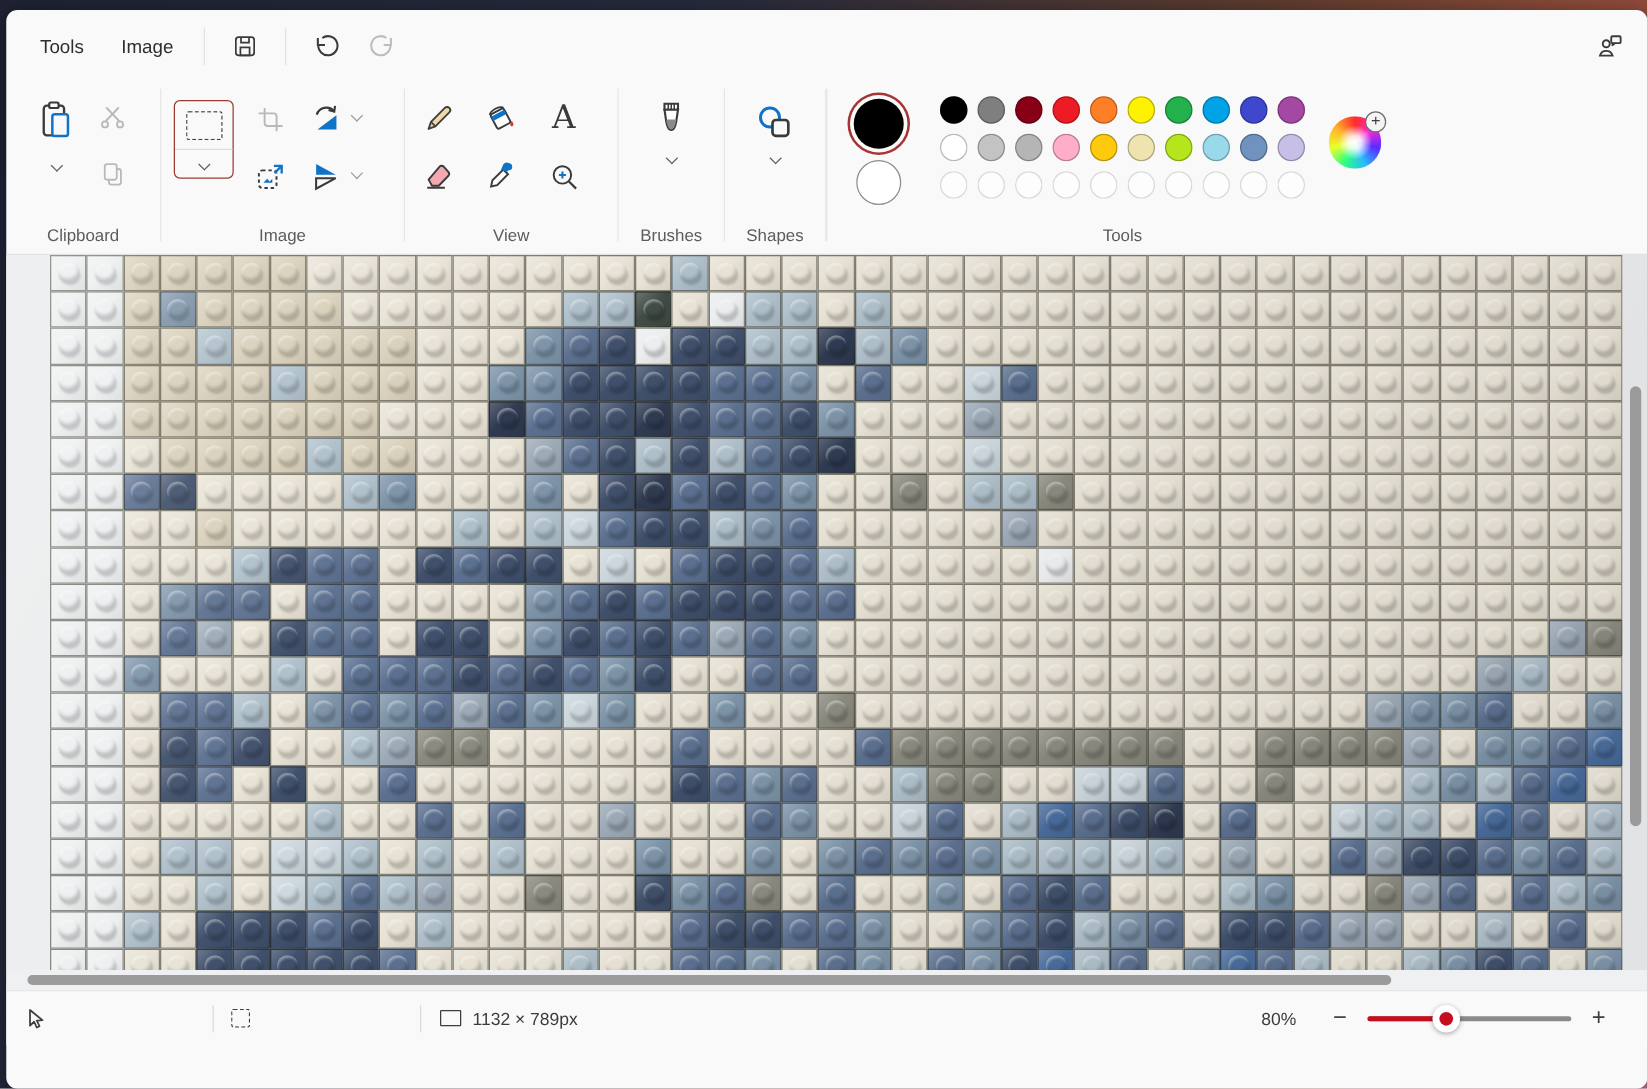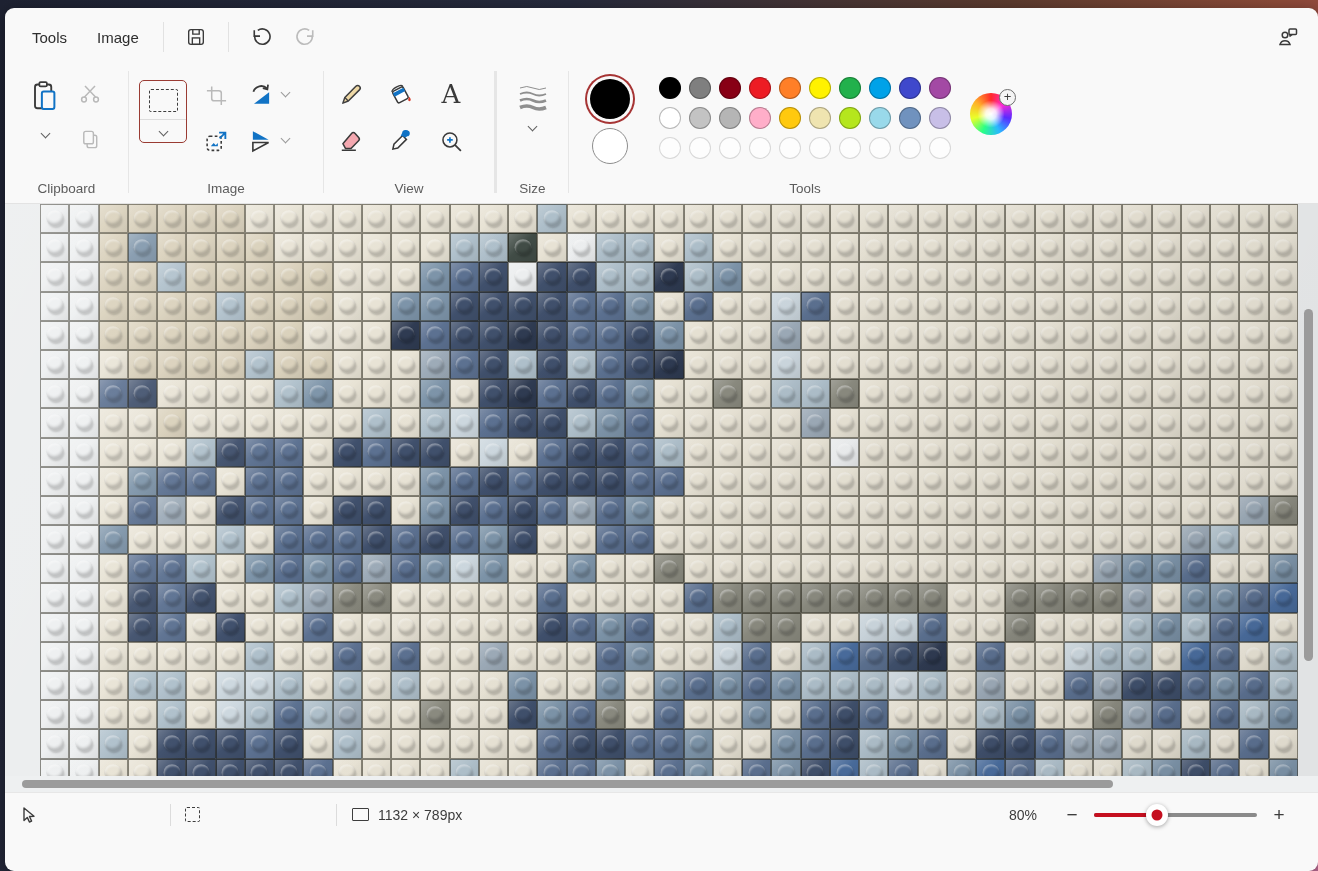--- a/index.html
+++ b/index.html
@@ -239,38 +239,50 @@
           <svg width="25" height="25" viewBox="0 0 24 24" fill="none">
             <circle cx="10.5" cy="10.5" r="6.7" stroke="#3a3a3a" stroke-width="1.5"></circle>
             <path d="M15.5 15.5 L21 21" stroke="#3a3a3a" stroke-width="1.7"></path>
             <path d="M10.5 7.8 v5.4 M7.8 10.5 h5.4" stroke="#1173c5" stroke-width="1.6"></path>
           </svg>
         </div>
         <div class="grp-label">View</div>
       </div>
       <div class="rb-sep"></div>
 
-      <div class="rb-sep"></div>
-
-      <div class="rb-sep"></div>
-
-      <div class="grp" style="width:71px">
-        <div class="rb-icon" style="left:0;right:0;top:14px;height:36px">
-          <svg width="32" height="30" viewBox="0 0 32 30" fill="none" stroke="#8f8f8f">
-            <path d="M3 5 q7-3 13 0 t13 0" stroke-width="1"></path>
-            <path d="M3 11 q7-3 13 0 t13 0" stroke-width="1.8"></path>
-            <path d="M3 17.5 q7-3 13 0 t13 0" stroke-width="2.7"></path>
-            <path d="M3 24.5 q7-3 13 0 t13 0" stroke-width="3.6"></path>
+      <div class="grp" style="width:84px">
+        <div class="rb-icon" style="left:0;right:0;top:12px;height:40px">
+          <svg width="30" height="36" viewBox="0 0 24 30">
+            <path d="M7.5 2.5 h9 v4 h-9 z" fill="#fdfdfd" stroke="#3a3a3a" stroke-width="1.4"></path>
+            <path d="M10 2.5 v4 M12 2.5 v4 M14 2.5 v4" stroke="#3a3a3a" stroke-width="1"></path>
+            <path d="M7.5 6.5 h9 l-1.2 8 q-1 5.5-3.3 5.5 t-3.3-5.5 z" fill="#fdfdfd" stroke="#3a3a3a" stroke-width="1.4"></path>
+            <path d="M8.6 13 h6.8 l-.3 1.6 q-1 5-3.1 5 t-3.1-5 z" fill="#8a8a8a"></path>
           </svg>
         </div>
         <div class="rb-icon" style="left:0;right:0;top:57px">
             <span class="chev"></span>
           </div>
-        <div class="grp-label">Size</div>
-      </div>
+        <div class="grp-label">Brushes</div>
+      </div>
+      <div class="rb-sep"></div>
+
+      <div class="grp" style="width:80px">
+        <div class="rb-icon" style="left:0;right:0;top:14px;height:36px">
+          <svg width="32" height="32" viewBox="0 0 24 24">
+            <circle cx="9" cy="9" r="5.7" fill="none" stroke="#1173c5" stroke-width="1.8"></circle>
+            <rect x="10.5" y="10.5" width="9.5" height="9.5" rx="2" fill="#f9f9f9" stroke="#3a3a3a" stroke-width="1.6"></rect>
+          </svg>
+        </div>
+        <div class="rb-icon" style="left:0;right:0;top:57px">
+            <span class="chev"></span>
+          </div>
+        <div class="grp-label">Shapes</div>
+      </div>
+      <div class="rb-sep"></div>
+
       <div class="rb-sep"></div>
 
       <div class="grp" style="flex:1">
         <div class="color-big c1"></div>
         <div class="color-big c2"></div>
         <div class="palette" id="palette">
             <div class="swatch" style="background: rgb(0, 0, 0);"></div>
             <div class="swatch" style="background: rgb(127, 127, 127);"></div>
             <div class="swatch" style="background: rgb(136, 0, 21);"></div>
             <div class="swatch" style="background: rgb(237, 28, 36);"></div>

